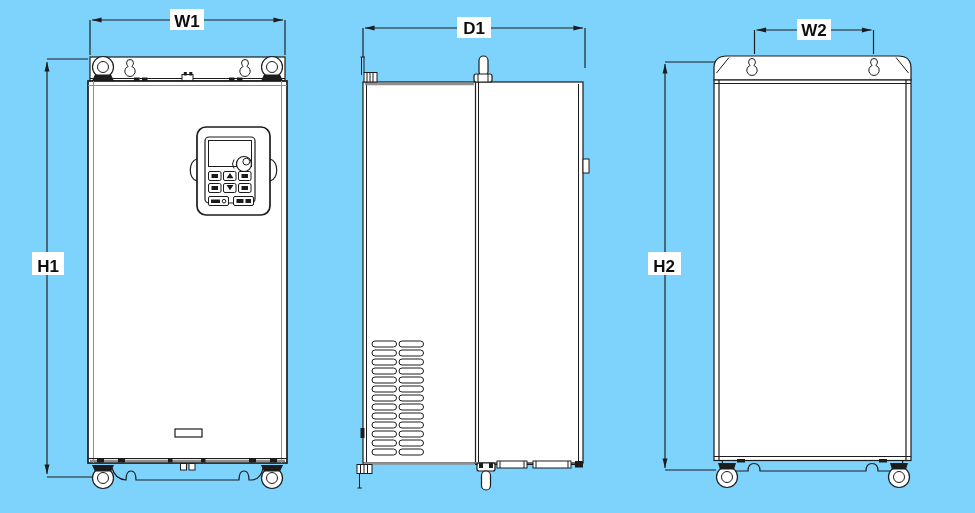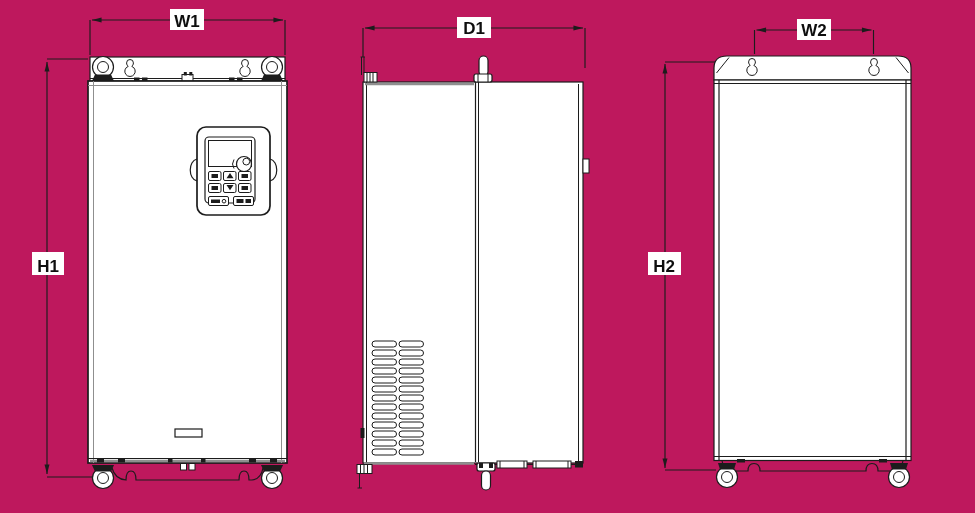--- a/index.html
+++ b/index.html
@@ -1,16 +1,16 @@
 <!DOCTYPE html>
 <html><head>
 <meta charset="utf-8">
 <style>
   html,body{margin:0;padding:0;background:#fff;}
-  #stage{position:relative;width:975px;height:513px;background:#be185d;overflow:hidden;
+  #stage{position:relative;width:975px;height:513px;background:#7dd3fc;overflow:hidden;
          font-family:"Liberation Sans",sans-serif;}
   svg{position:absolute;left:0;top:0;}
   .ln{stroke:#1c1c1c;fill:none;stroke-width:1.2;}
   .thin{stroke-width:1;}
   .thick{stroke-width:1.7;}
   .soft{stroke:#8f8f8f;}
   .softthick{stroke:#8f8f8f;stroke-width:2.4;}
   .fillw{fill:#ffffff;}
   .dark{fill:#1c1c1c;stroke:none;}
   .dim{stroke:#1c1c1c;stroke-width:1.15;fill:none;}

